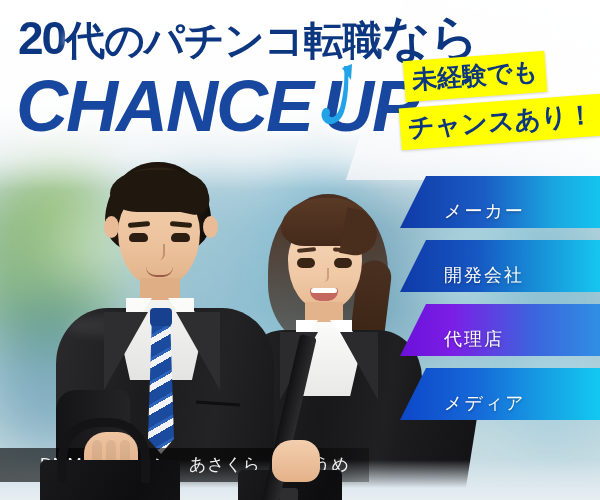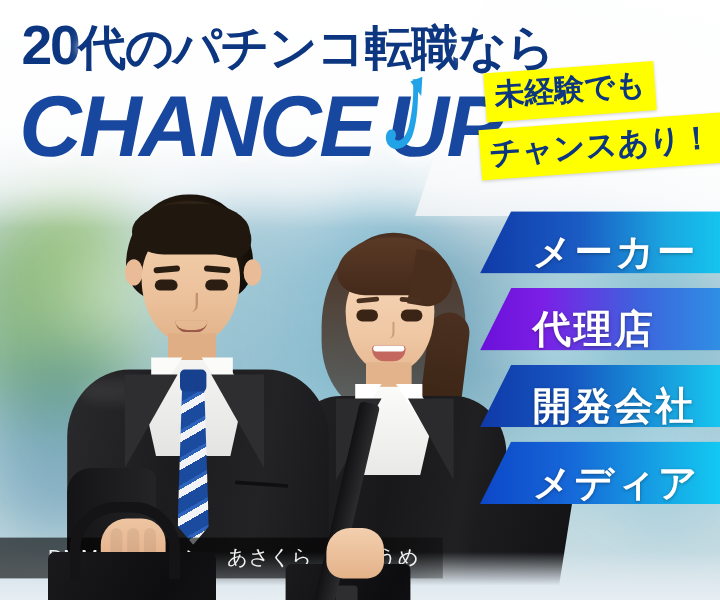--- a/index.html
+++ b/index.html
@@ -59,21 +59,21 @@
     width:420px;
     color:#0d3680;
     font-weight:bold;
     font-size:40px;
     line-height:1;
     letter-spacing:-1px;
     white-space:nowrap;
     text-shadow:0 0 6px rgba(255,255,255,.95),0 0 12px rgba(255,255,255,.8);
   }
   .headline .num{font-size:46px;letter-spacing:-2px;}
-  .headline .tail{font-size:40px;}
+  .headline .tail{font-size:48px;}
 
   .logo{
     position:absolute;left:16px;top:70px;
     font-size:72px;
     font-weight:bold;
     font-style:italic;
     color:#17479e;
     letter-spacing:-2px;
     line-height:1;
     white-space:nowrap;
@@ -292,22 +292,22 @@
     position:relative;
     height:52px;
     margin-bottom:12px;
     display:flex;align-items:center;
     padding-left:44px;
     clip-path:polygon(26px 0,100% 0,100% 100%,0 100%);
     box-shadow:0 2px 5px rgba(0,0,0,.22);
   }
   .cat span{
     color:#fff;
-    font-size:32px;
-    font-weight:bold;
+    font-size:18px;
+    font-weight:normal;
     letter-spacing:2px;
     white-space:nowrap;
     text-shadow:0 1px 3px rgba(0,0,0,.35);
     margin-top:17px;
   }
   .cat.c1{background:linear-gradient(90deg,#0f3aa8 0%,#1b5cc4 42%,#1aa7e0 78%,#15c4ef 100%);}
   .cat.c2{background:linear-gradient(90deg,#3a0fd0 0%,#4b21db 30%,#2b63d8 70%,#2f9fe6 100%);}
   .cat.c3{background:linear-gradient(90deg,#0f3aa8 0%,#1657c2 38%,#18a3df 80%,#16c6f0 100%);}
   .cat.c4{background:linear-gradient(90deg,#6b10d8 0%,#7b1fe6 26%,#3d63dd 66%,#2f8fe4 100%);}
   .cat.c5{background:linear-gradient(90deg,#0d47c8 0%,#1668d8 38%,#16a8e6 78%,#12c9f2 100%);text-align:right;}
@@ -430,26 +430,26 @@
 
   <div class="badges">
     <div class="badge badge-1">未経験でも</div>
     <div class="badge badge-2">チャンスあり！</div>
   </div>
 
   <div class="cats">
     <div class="cat c1">
       <span>メーカー</span>
     </div>
+    <div class="cat c3">
+      <span>開発会社</span>
+    </div>
     <div class="cat c4">
       <span>代理店</span>
     </div>
-    <div class="cat c3">
-      <span>開発会社</span>
-    </div>
     <div class="cat c5">
       <span>メディア</span>
     </div>
   </div>
 
   <div class="credit">DMMぱちタウン　あさくら　南こうめ</div>
 
 </div>
 
 </body></html>

